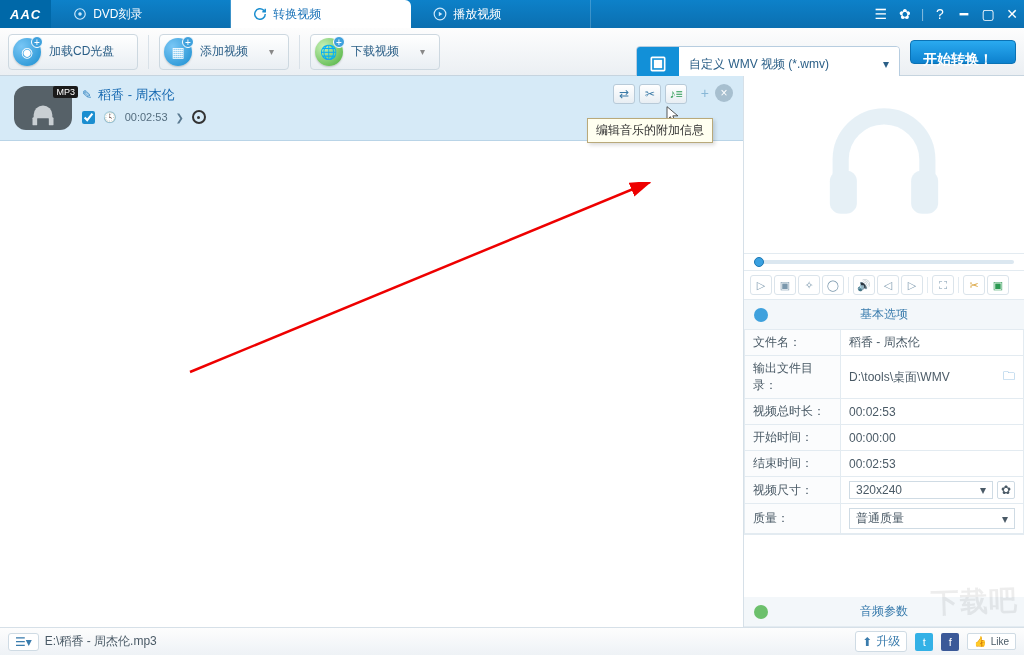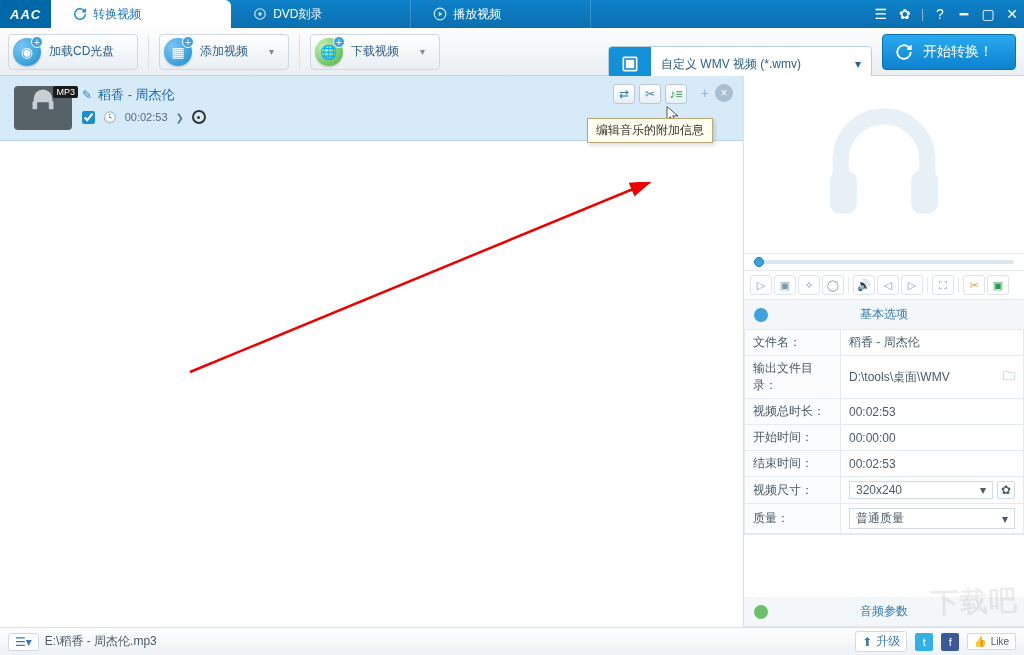--- a/index.html
+++ b/index.html
@@ -20,28 +20,28 @@
   .tbtn { display: flex; align-items: center; gap: 8px; padding: 4px 14px 4px 4px; border: 1px solid #cdd8e0; border-radius: 4px; background: linear-gradient(#fff,#e9eef3); cursor: pointer; height: 36px; min-width: 130px; color: #2b5f87; }
   .tbtn .tbtn-icon { width: 28px; height: 28px; border-radius: 50%; background: radial-gradient(circle at 30% 30%, #78c6f5, #1b8ed0); display: flex; align-items: center; justify-content: center; color: #fff; font-size: 14px; position: relative; box-shadow: 0 1px 2px rgba(0,0,0,.2); }
   .tbtn .plus { position: absolute; top: -2px; right: -2px; background: #3fa1dd; color: #fff; width: 12px; height: 12px; border-radius: 50%; font-size: 10px; line-height: 12px; text-align: center; border: 1px solid #fff; }
   .tbtn-ic.globe .tbtn-icon { background: radial-gradient(circle at 30% 30%, #c4f0b4, #4baf3a); }
   .tbtn-arrow { margin-left: auto; color: #888; font-size: 10px; }
   .toolbar .tsep { width: 1px; background: #d9e1e8; height: 34px; }
   .toolbar .flex { flex: 1; }
   .format-wrap { display: flex; align-items: stretch; border: 1px solid #b7cde0; border-radius: 4px; overflow: hidden; height: 36px; margin-top: 25px; }
   .format-icon { width: 42px; background: #1290d8; display: flex; align-items: center; justify-content: center; color: #fff; }
   .format-sel { width: 220px; display: flex; align-items: center; justify-content: space-between; padding: 0 10px; background: #fff; color: #2b5f87; cursor: pointer; }
-  .start-btn { height: 36px; display: flex; align-items: center; gap: 10px; background: linear-gradient(#2aaaf0,#0d81ce); color: #fff; border-radius: 4px; padding: 0 22px 0 12px; font-size: 14px; font-weight: normal; cursor: pointer; border: 1px solid #0b72b4; }
+  .start-btn { height: 24px; display: flex; align-items: center; gap: 10px; background: linear-gradient(#2aaaf0,#0d81ce); color: #fff; border-radius: 4px; padding: 0 22px 0 12px; font-size: 14px; font-weight: bold; cursor: pointer; border: 1px solid #0b72b4; flex-direction: column; }
   .start-btn svg { width: 18px; height: 18px; }
   
   
   .main { display: flex; height: calc(655px - 28px - 48px - 28px); }
   .list { flex: 1; background: #fff; position: relative; border-right: 1px solid #d6e0e8; overflow: hidden; }
   .item { display: flex; align-items: flex-start; padding: 10px 14px; background: #d6eaf7; border-bottom: 1px solid #b9d4e7; position: relative; }
-  .thumb { width: 58px; height: 44px; background: #566168; border-radius: 4px; position: relative; display: flex; align-items: flex-start; justify-content: center; }
+  .thumb { width: 58px; height: 44px; background: #566168; border-radius: 12px; position: relative; display: flex; align-items: flex-end; justify-content: center; }
   .thumb .hp { width: 28px; height: 28px; }
   .thumb .mp3-badge { position: absolute; top: 0; right: -6px; background: #1a1a1a; color: #fff; font-size: 9px; padding: 1px 3px; border-radius: 2px; }
   .item-body { flex: 1; padding-left: 10px; }
   .item-title-row { display: flex; align-items: center; gap: 6px; }
   .edit-ic { color: #2d81c0; font-size: 12px; }
   .item-title { color: #1769b1; font-size: 13px; cursor: pointer; }
   .item-meta { display: flex; align-items: center; gap: 8px; margin-top: 6px; color: #546d7f; font-size: 11px; }
   .item-meta .chk { width: 13px; height: 13px; accent-color: #1b8ed0; }
   .item-meta .caret { color: #5a7a91; font-size: 10px; cursor: pointer; }
   .disc { width: 14px; height: 14px; border: 2px solid #333; border-radius: 50%; position: relative; }
@@ -91,37 +91,37 @@
   .soc.tw { background: #33b1e6; }
   .soc.fb { background: #3b5998; }
   
   .watermark { position: absolute; right: 6px; bottom: 34px; font-size: 28px; color: rgba(0,0,0,.07); font-weight: bold; letter-spacing: 1px; pointer-events: none; transform: rotate(-2deg); }
 </style>
 </head>
 <body>
 
 <div class="titlebar">
   <div class="app-logo">AAC</div>
+  <div class="tab">
+    <span class="tab-icon">
+      <svg viewBox="0 0 24 24" width="14" height="14" fill="none" stroke="#cfe9fb" stroke-width="2">
+          <circle cx="12" cy="12" r="9"></circle>
+          <circle cx="12" cy="12" r="2" fill="#cfe9fb"></circle>
+        </svg>
+    </span>
+    <span>DVD刻录</span>
+  </div>
   <div class="tab active">
     <span class="tab-icon">
       <svg viewBox="0 0 24 24" width="14" height="14" fill="none" stroke="#1b8ed0" stroke-width="2.5">
           <path d="M21 12a9 9 0 1 1-3-6.7L21 8"></path>
           <path d="M21 3v5h-5"></path>
         </svg>
     </span>
     <span>转换视频</span>
-  </div>
-  <div class="tab">
-    <span class="tab-icon">
-      <svg viewBox="0 0 24 24" width="14" height="14" fill="none" stroke="#cfe9fb" stroke-width="2">
-          <circle cx="12" cy="12" r="9"></circle>
-          <circle cx="12" cy="12" r="2" fill="#cfe9fb"></circle>
-        </svg>
-    </span>
-    <span>DVD刻录</span>
   </div>
   <div class="tab">
     <span class="tab-icon">
       <svg viewBox="0 0 24 24" width="14" height="14" fill="#cfe9fb">
           <circle cx="12" cy="12" r="10" fill="none" stroke="#cfe9fb" stroke-width="2"></circle>
           <path d="M10 8l6 4-6 4z"></path>
         </svg>
     </span>
     <span>播放视频</span>
   </div>

